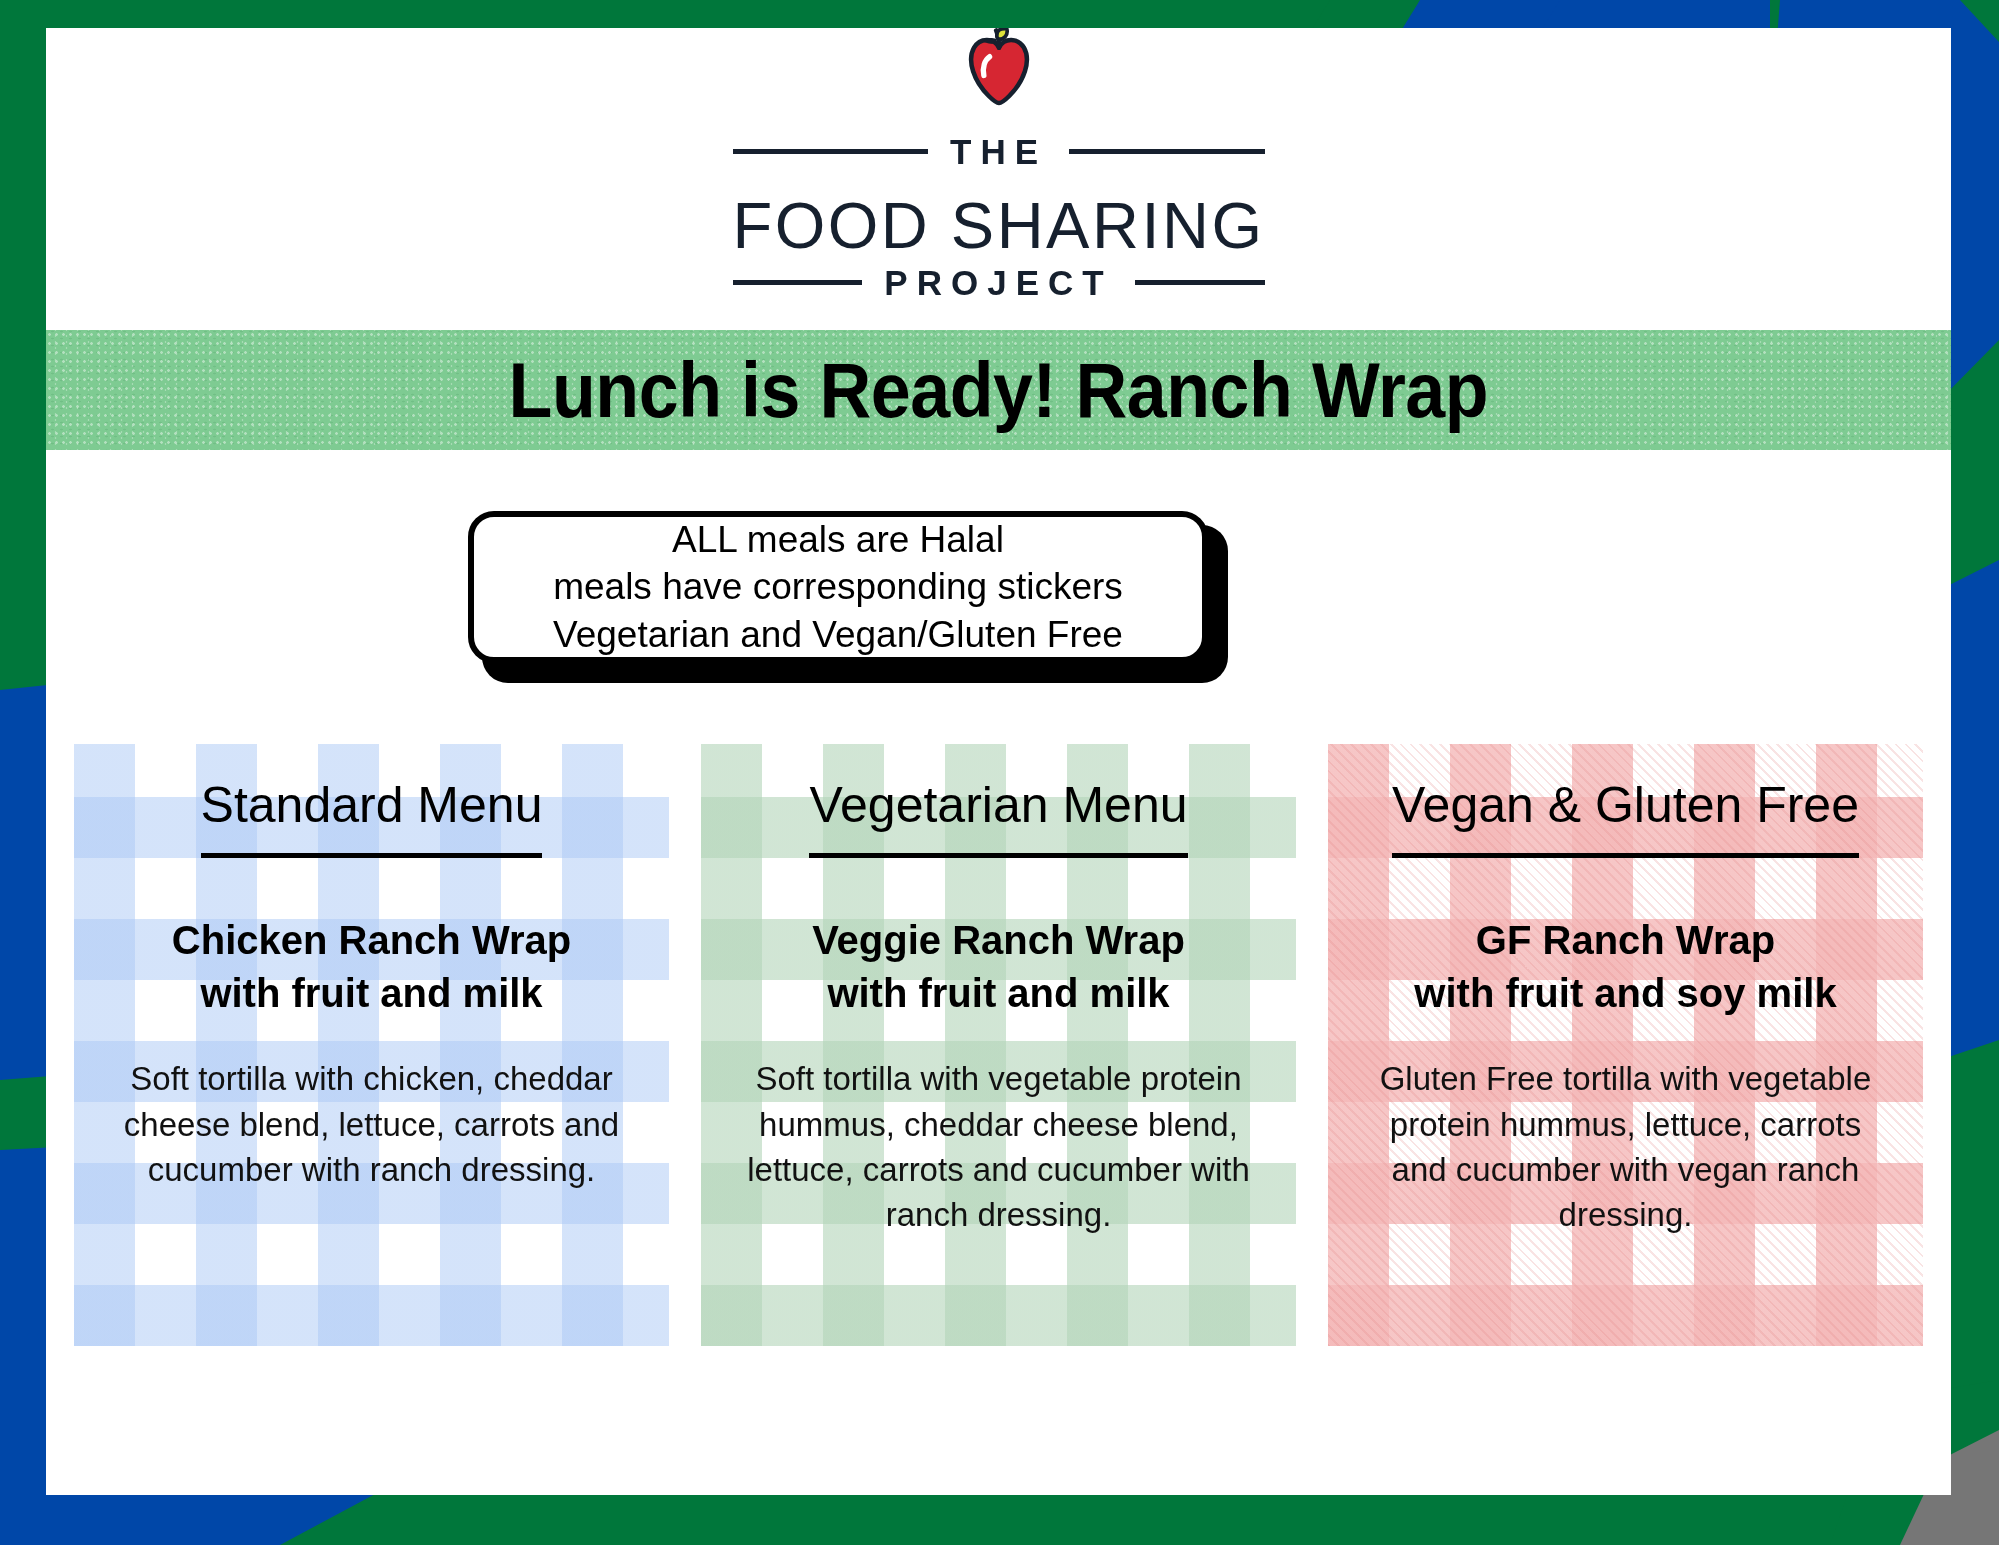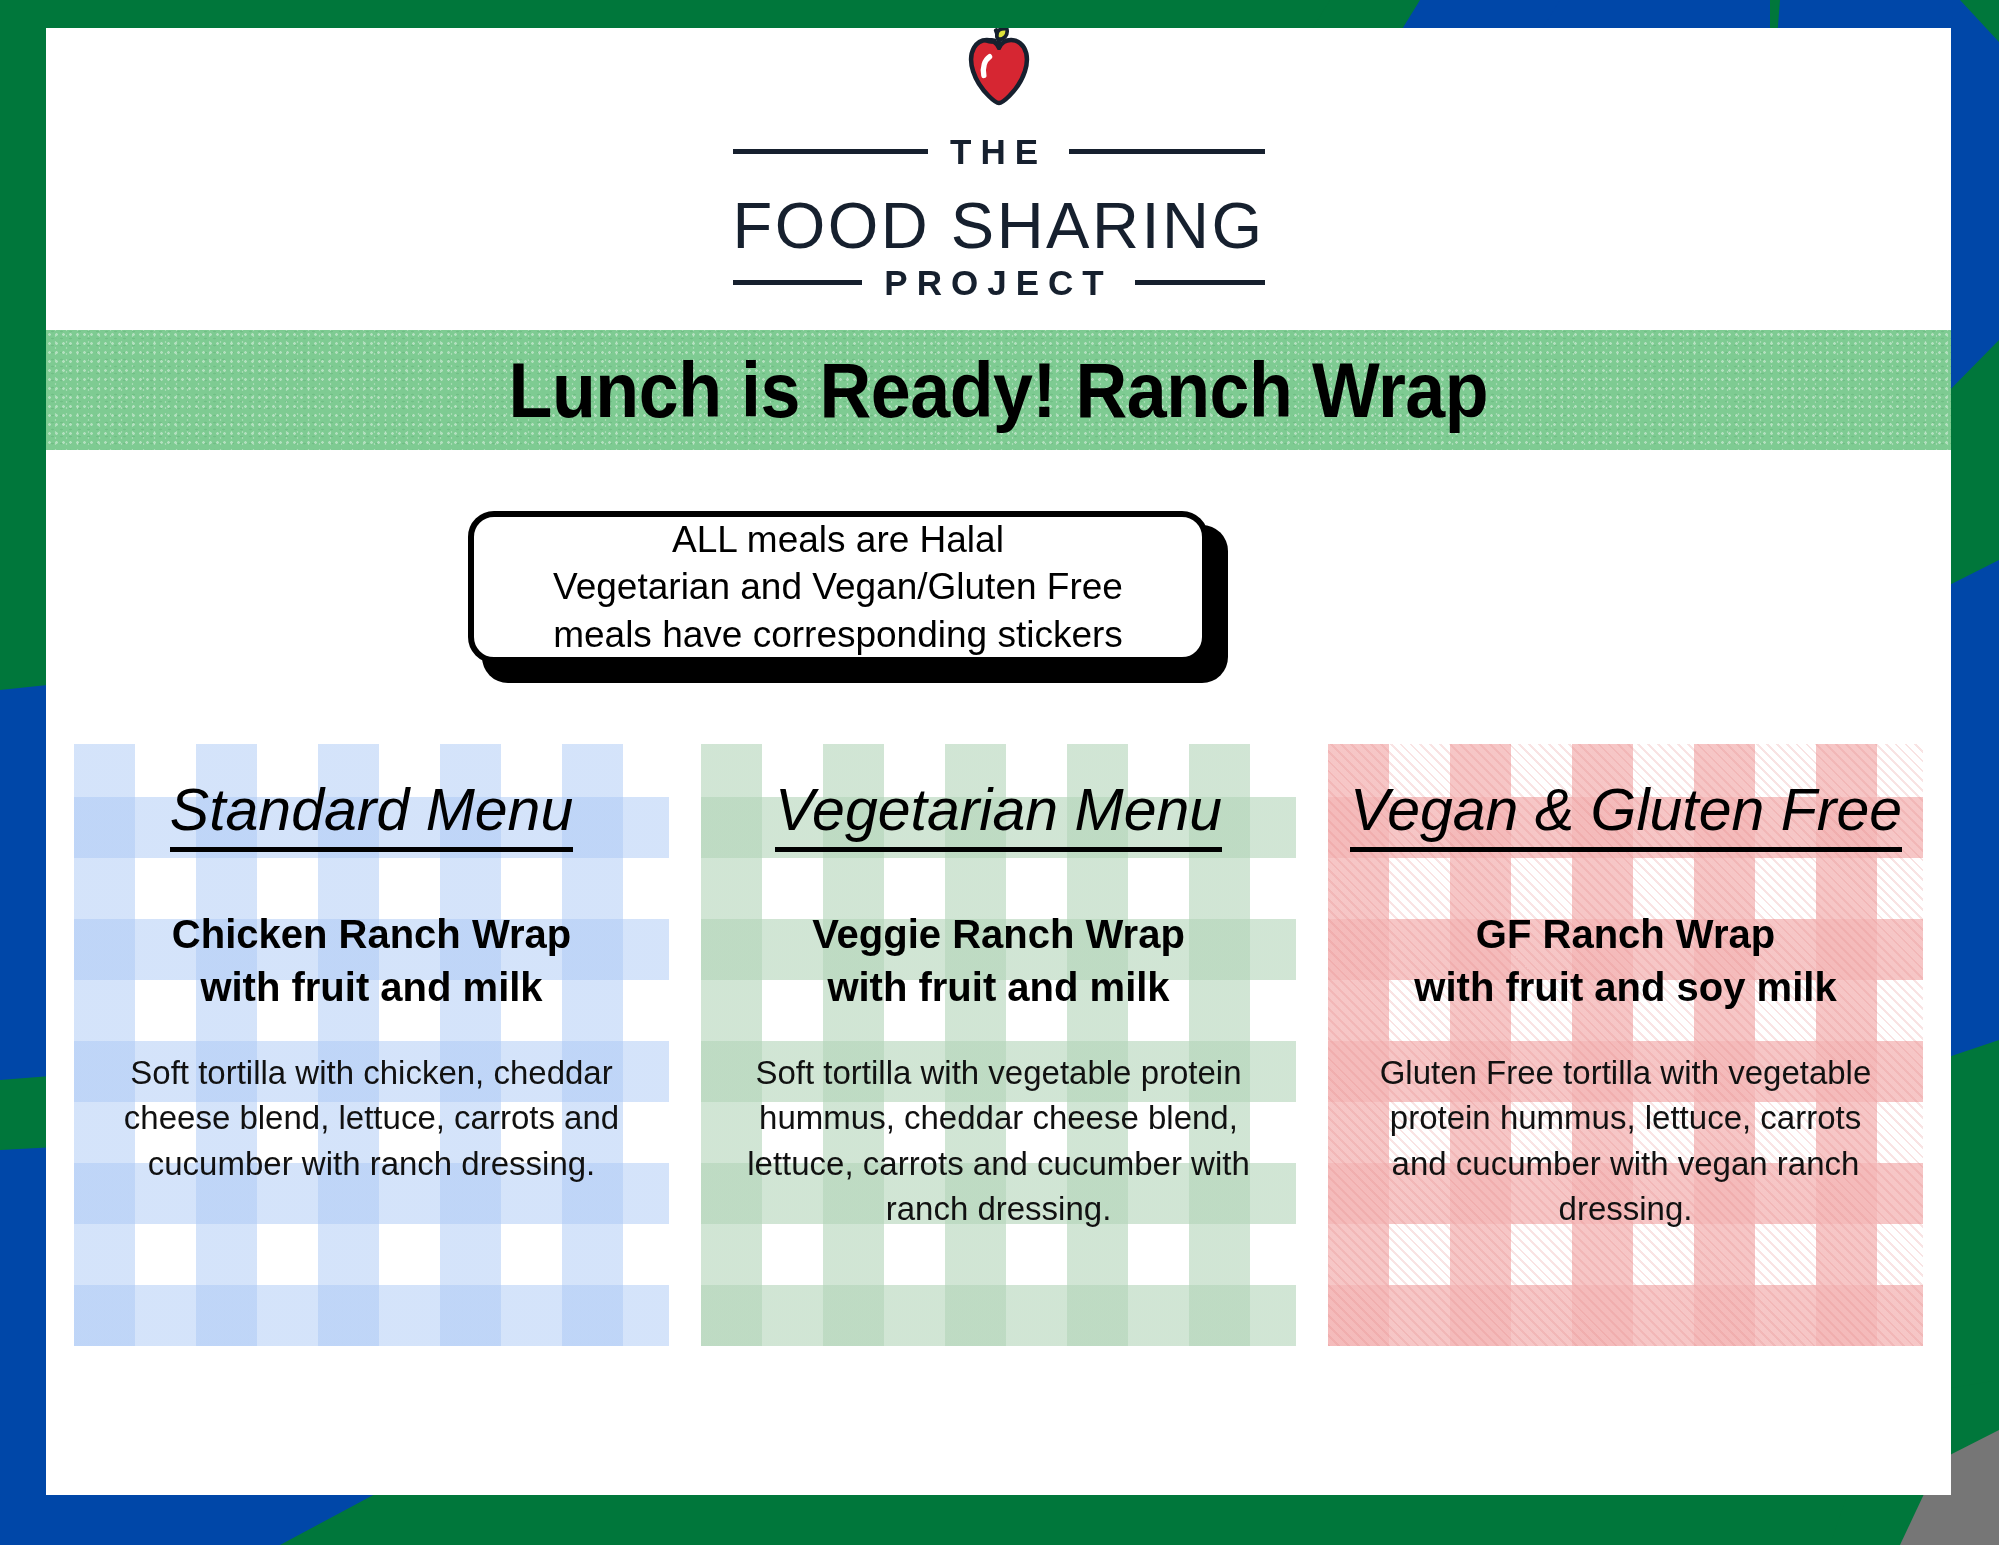--- a/index.html
+++ b/index.html
@@ -193,28 +193,27 @@
   }
   .pat-pink {
     background-color: #ffffff;
     background-image:
       repeating-linear-gradient(45deg, rgba(226,130,130,.22) 0 2px, rgba(0,0,0,0) 2px 7px),
       repeating-linear-gradient(90deg, rgba(244,184,184,.80) 0 61px, rgba(0,0,0,0) 61px 122px),
       repeating-linear-gradient(0deg,  rgba(244,184,184,.80) 0 61px, rgba(0,0,0,0) 61px 122px);
   }
 
   .col-heading {
-    font-size: 59px;
-    font-style: italic;
+    font-size: 50px;
     font-weight: 400;
     color: #000;
     line-height: 1.1;
     display: inline-block;
     border-bottom: 5px solid #000;
-    padding-bottom: 4px;
+    padding-bottom: 20px;
     white-space: nowrap;
   }
   .col-item {
     margin-top: 56px;
     font-size: 40px;
     font-weight: 700;
     color: #000;
     line-height: 1.33;
   }
   .col-item .l2 { display: block; }
@@ -285,22 +284,22 @@
 
   <div id="banner">
     <div id="banner-noise"></div>
     <div id="banner-title">Lunch is Ready! Ranch Wrap</div>
   </div>
 
   <div id="note-box-wrap">
     <div id="note-box-shadow"></div>
     <div id="note-box">
       <div class="note-line">ALL meals are Halal</div>
+      <div class="note-line">meals have corresponding stickers</div>
       <div class="note-line">Vegetarian and Vegan/Gluten Free</div>
-      <div class="note-line">meals have corresponding stickers</div>
     </div>
   </div>
 
   <div id="menu-row">
 
     <div class="menu-col pat-blue">
       <div class="col-heading">Standard Menu</div>
       <div class="col-item">
         <span>Chicken Ranch Wrap</span>
         <span class="l2">with fruit and milk</span>

